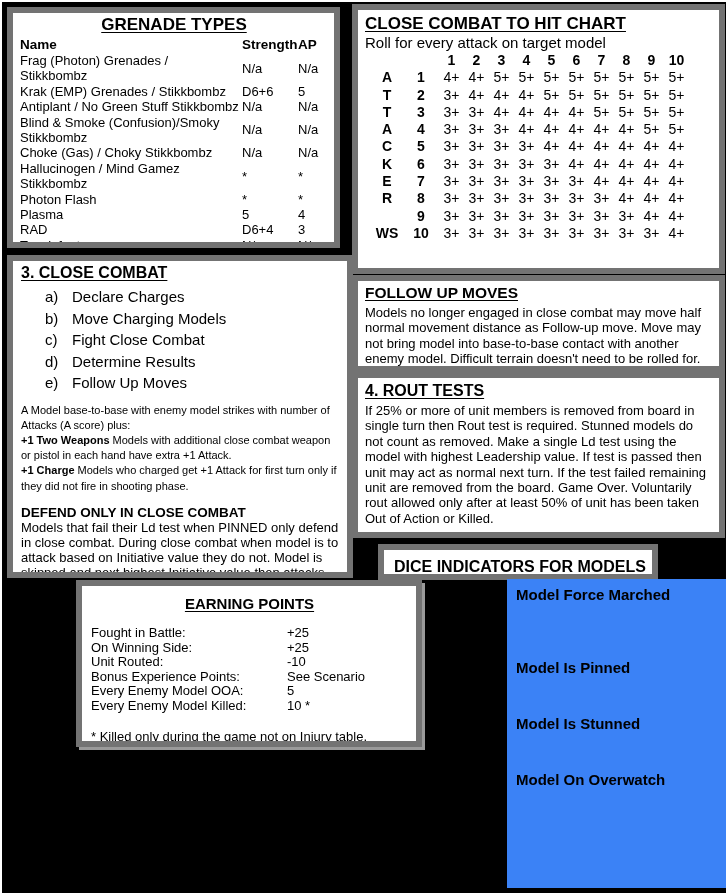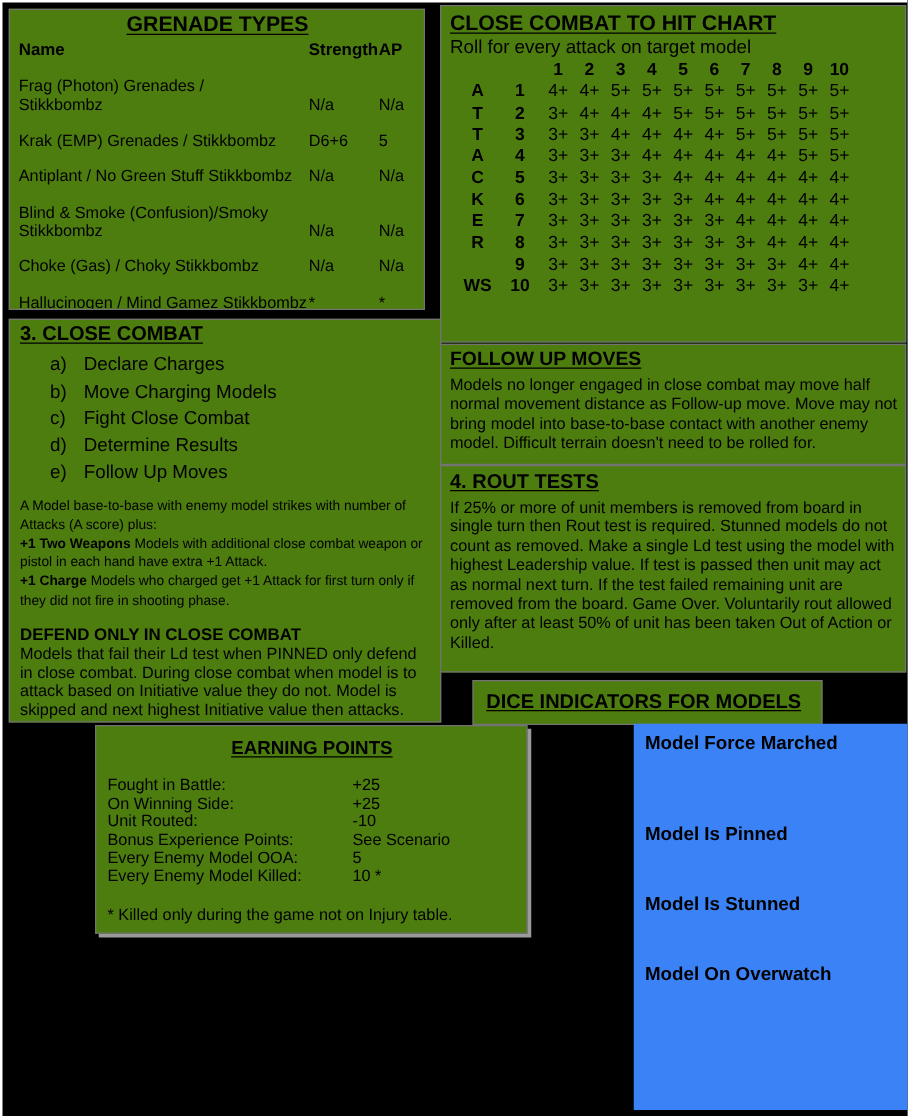--- a/index.html
+++ b/index.html
@@ -2,29 +2,29 @@
 <html><head>
 <meta charset="utf-8">
 <style>
   html,body{margin:0;padding:0;}
   body{
     width:726px;height:893px;position:relative;background:#fff;
     font-family:"Liberation Sans","DejaVu Sans",sans-serif;color:#000;
     overflow:hidden;
   }
   #canvas{position:absolute;left:2px;top:2px;width:724px;height:891px;background:#000;}
-  .box{position:absolute;background:#4d7c0f;border:1px solid #737373;box-sizing:border-box;overflow:hidden;}
+  .box{position:absolute;background:#ffffff;border:6px solid #737373;box-sizing:border-box;overflow:hidden;}
   .hd{font-weight:bold;text-decoration:underline;text-underline-offset:2px;}
   .center{text-align:center;}
 
   
   #box-grenades{left:5px;top:5px;width:333px;height:241px;padding:2px 6px 0 7px;}
   #box-grenades .hd{font-size:17px;}
   .gren-headrow{display:flex;font-weight:bold;font-size:13.5px;margin-top:2px;line-height:16px;align-items:center;}
-  .gren-row{display:flex;align-items:flex-end;font-size:13px;line-height:15.4px;margin-top:13px;}
+  .gren-row{display:flex;align-items:center;font-size:13px;line-height:15.4px;}
   .gren-name{flex:1;white-space:pre-line;}
   .gren-str{width:56px;}
   .gren-ap{width:30px;}
 
   
   #box-hitchart{left:350px;top:2px;width:373px;height:270px;padding:4px 4px 0 7px;}
   #box-hitchart .hd{font-size:17px;}
   .hc-sub{font-size:15px;line-height:18px;}
   .hc-axis{font-weight:bold;font-size:15px;width:252px;margin-left:82px;text-align:center;line-height:17px;}
   .hc-row{display:flex;font-size:14px;line-height:17.3px;}

